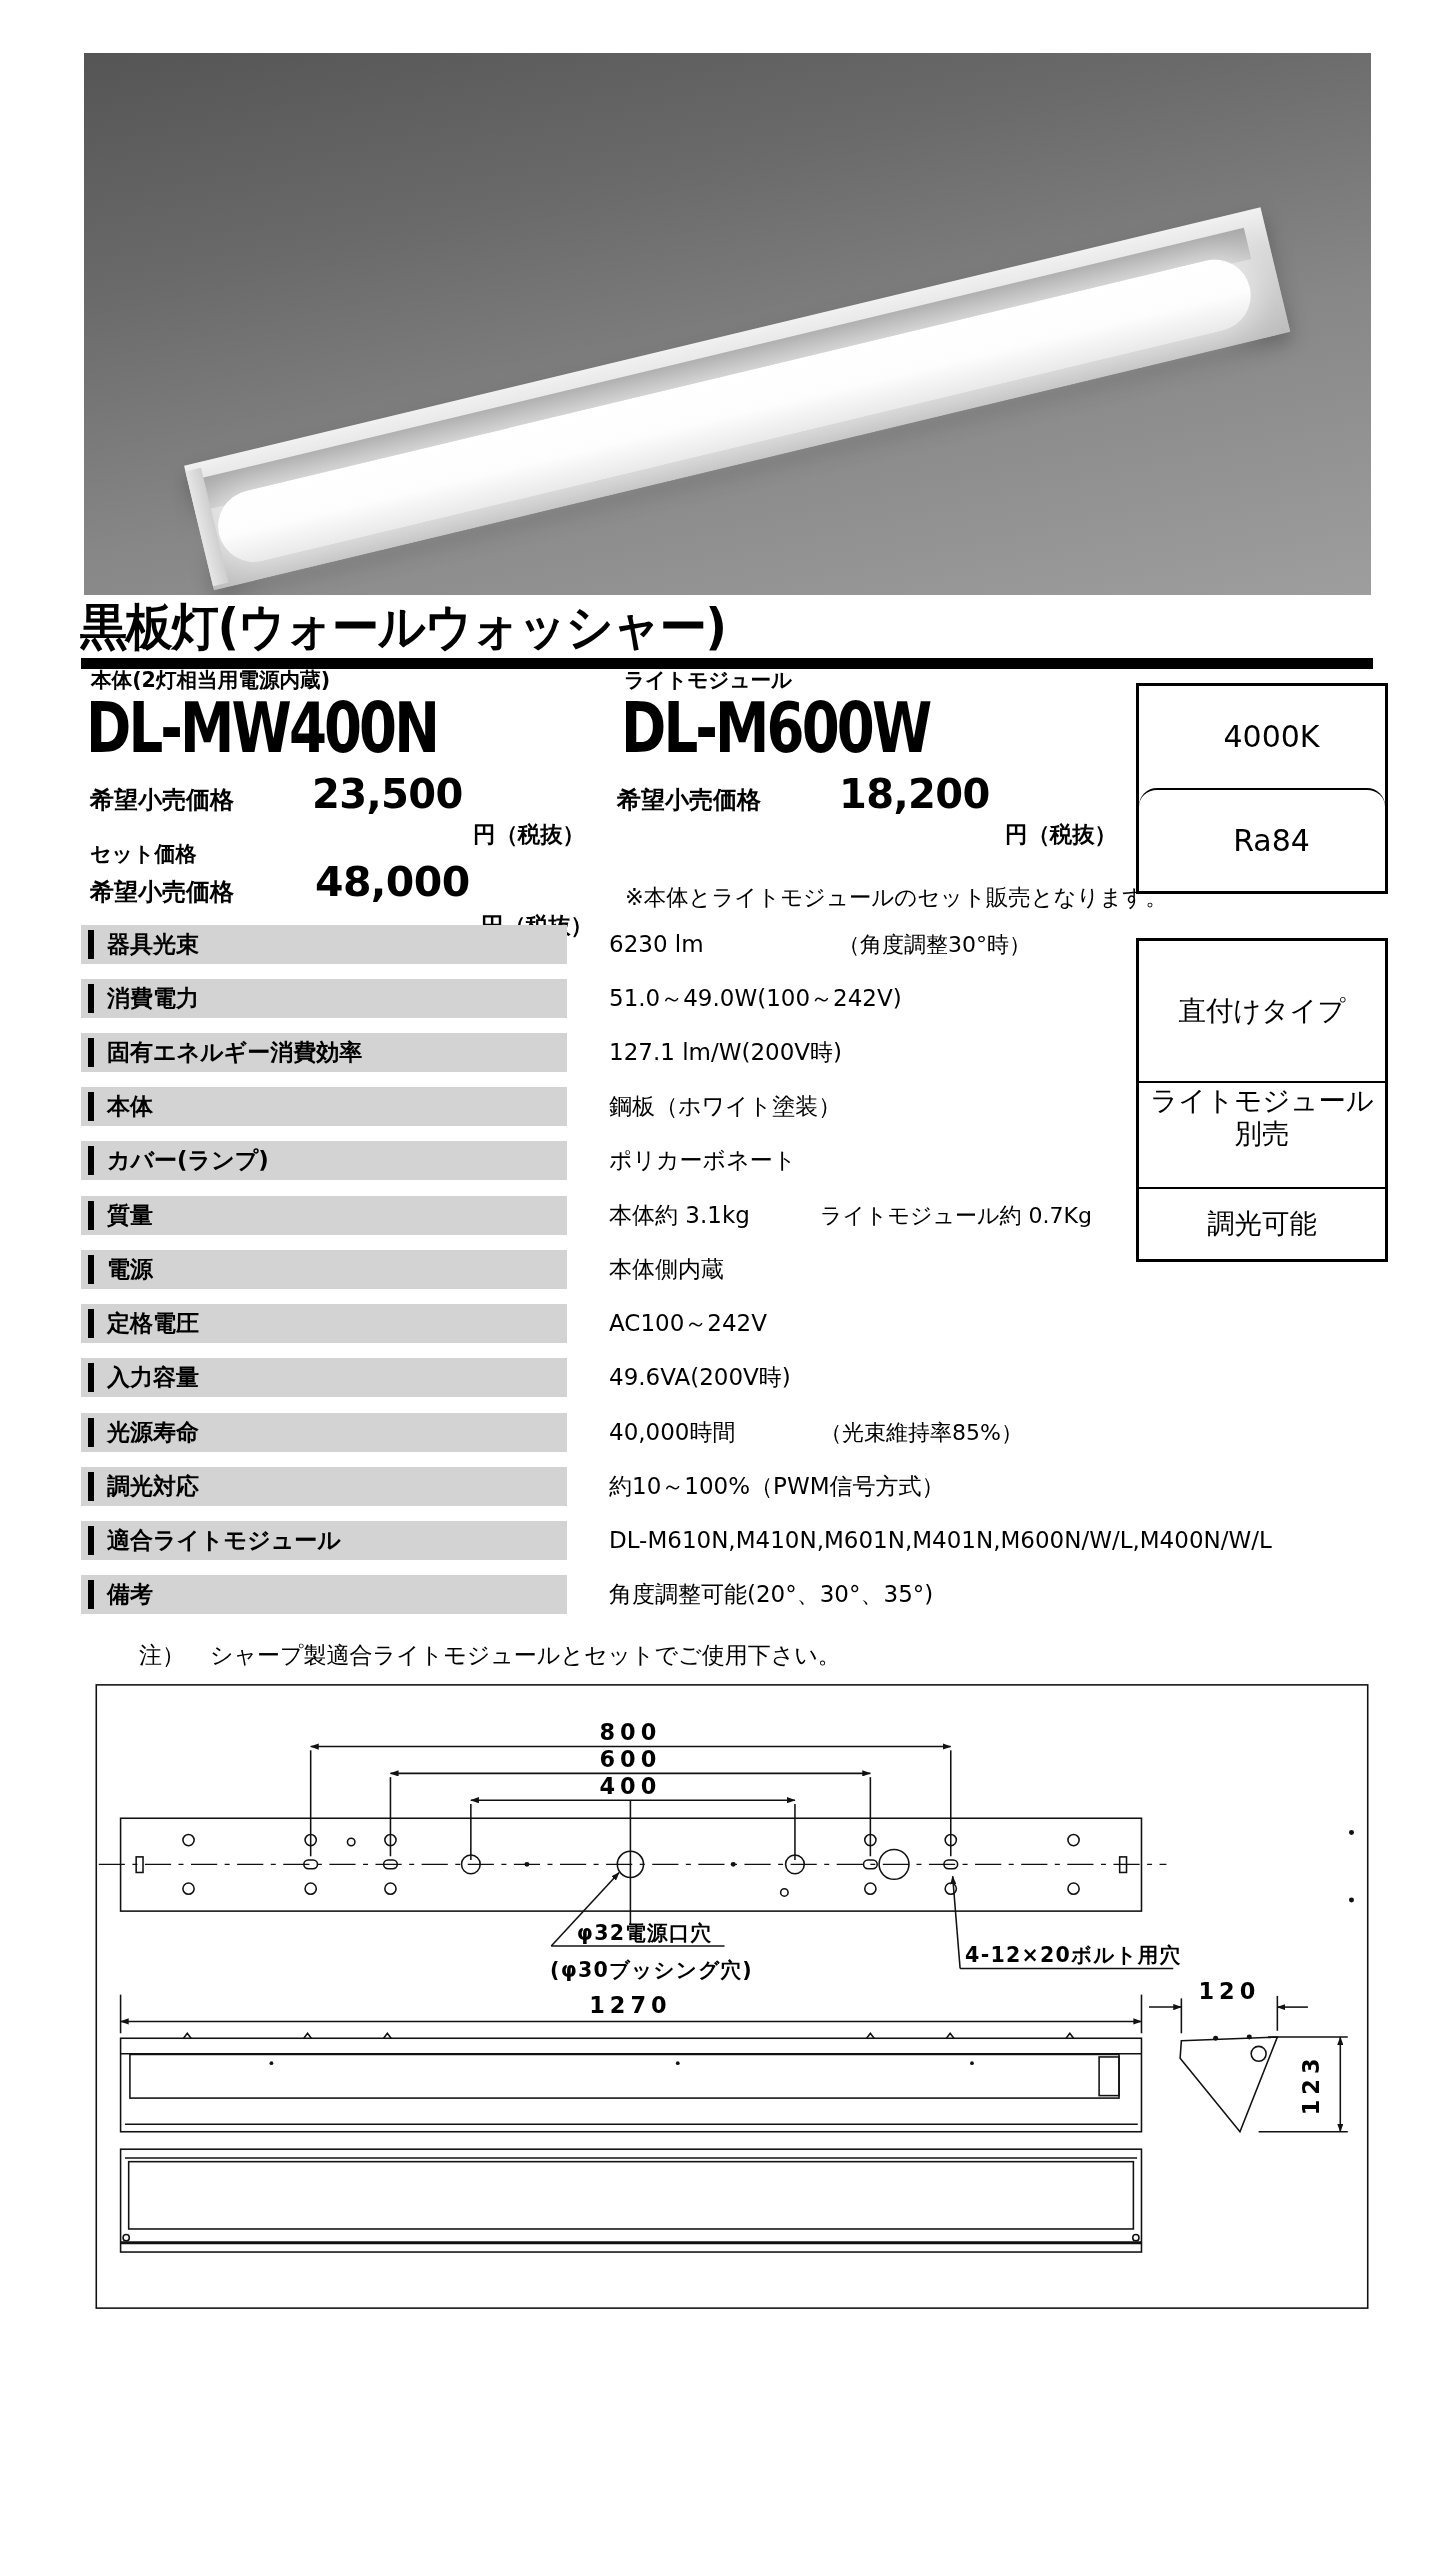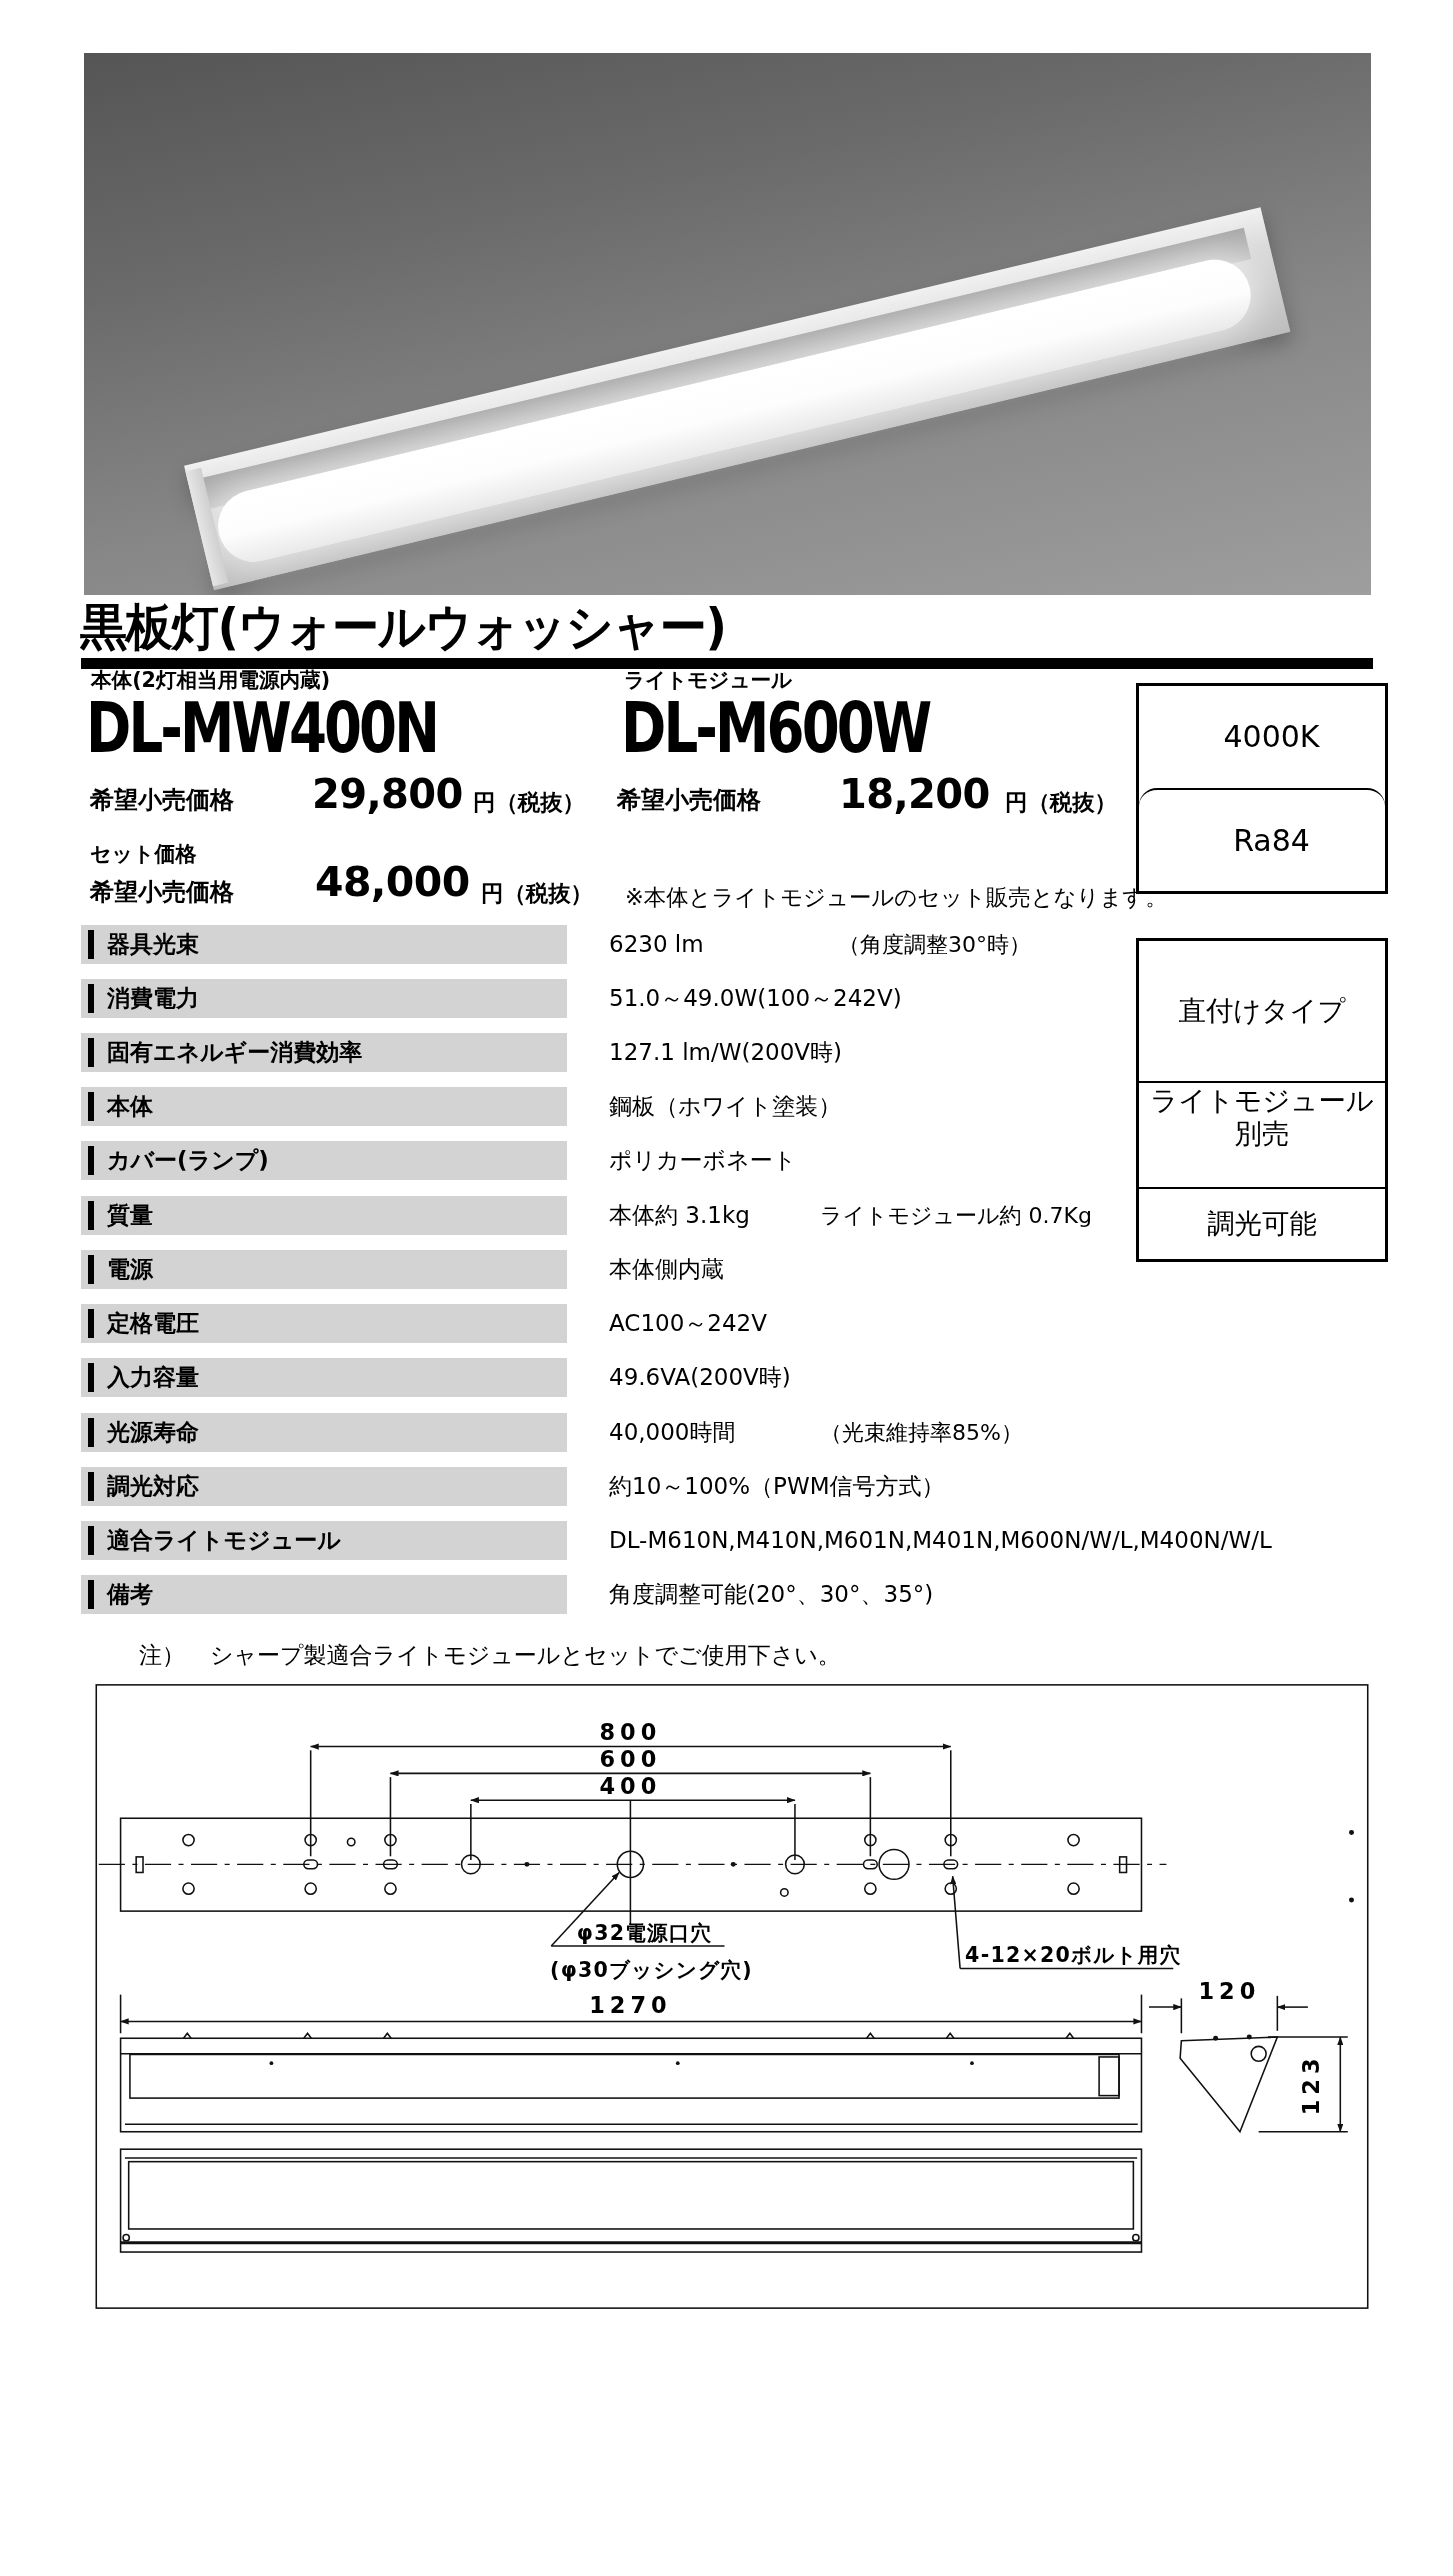--- a/index.html
+++ b/index.html
@@ -51,21 +51,21 @@
   }
   .rule{left:81px;top:658px;width:1292px;height:10.6px;background:#000;}
 
   .category{font-size:20.6px;font-weight:bold;white-space:nowrap;}
   .model{
     font-size:70px;font-weight:bold;letter-spacing:-3.7px;white-space:nowrap;
     transform:scaleX(.78);transform-origin:0 0;line-height:1;
   }
   .price-label{font-size:24px;font-weight:bold;white-space:nowrap;}
   .price-num{font-size:40px;font-weight:bold;letter-spacing:-0.6px;white-space:nowrap;line-height:1;}
-  .price-unit{font-size:22.4px;font-weight:bold;white-space:nowrap;}
+  .price-unit{font-size:22.4px;font-weight:bold;white-space:nowrap;margin-top:32px;}
   .set-label{font-size:21px;font-weight:bold;white-space:nowrap;}
   .set-note{font-size:22.4px;white-space:nowrap;}
 
   
   .badge-box{
     left:1136px;top:683px;width:252px;height:211px;
     border:3.1px solid #000;box-sizing:border-box;
     display:flex;flex-direction:column;
   }
   .badge-cell{flex:1;display:flex;align-items:center;justify-content:center;font-size:30px;padding-left:19px;}
@@ -125,21 +125,21 @@
       <div class="endcap"></div>
     </div>
   </div>
 
   <div class="abs title">黒板灯(ウォールウォッシャー)</div>
   <div class="abs rule"></div>
 
   <div class="abs category" style="left:91px;top:666px;">本体(2灯相当用電源内蔵)</div>
   <div class="abs model" style="left:86px;top:693px;">DL-MW400N</div>
   <div class="abs price-label" style="left:90px;top:784px;">希望小売価格</div>
-  <div class="abs price-num" style="left:312px;top:774px;">29,800</div>
+  <div class="abs price-num" style="left:312px;top:774px;">23,500</div>
   <div class="abs price-unit" style="left:473px;top:787px;">円（税抜）</div>
 
   <div class="abs category" style="left:624px;top:666px;">ライトモジュール</div>
   <div class="abs model" style="left:621px;top:693px;">DL-M600W</div>
   <div class="abs price-label" style="left:617px;top:784px;">希望小売価格</div>
   <div class="abs price-num" style="left:839px;top:774px;">18,200</div>
   <div class="abs price-unit" style="left:1005px;top:787px;">円（税抜）</div>
 
   <div class="abs set-label" style="left:90px;top:840px;">セット価格</div>
   <div class="abs price-label" style="left:90px;top:876px;">希望小売価格</div>

